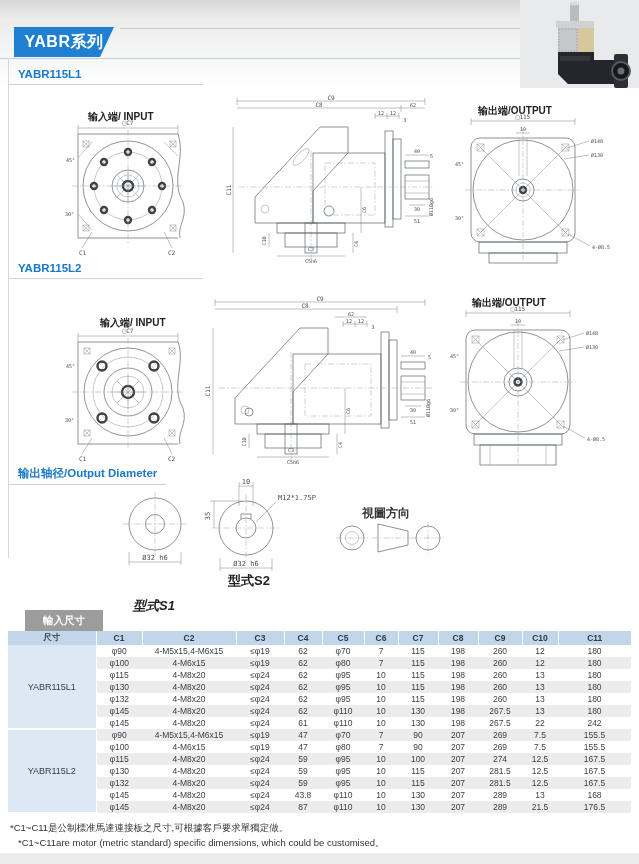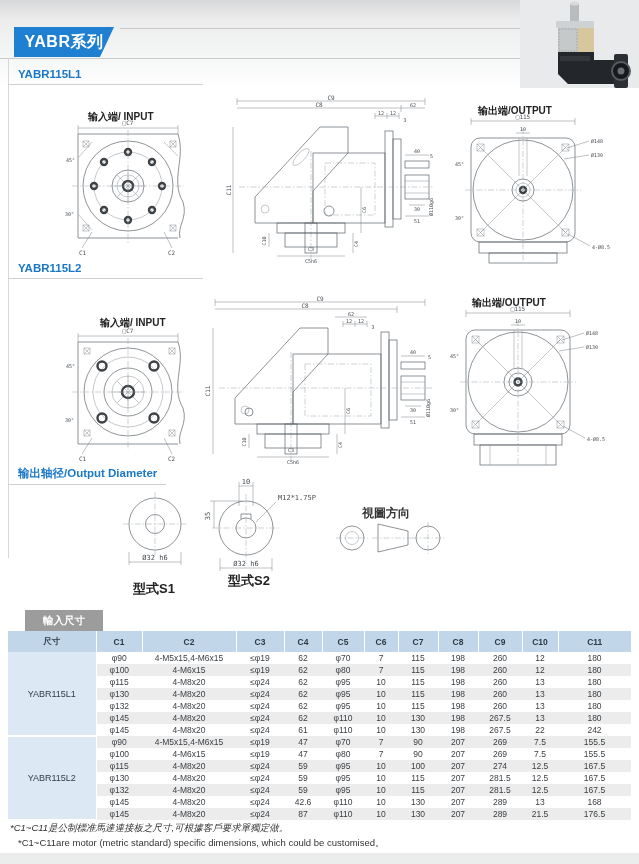--- a/index.html
+++ b/index.html
@@ -37,21 +37,21 @@
   .hole   { stroke:#3c4146; stroke-width:2.4; fill:none; }
   .shape-label { position:absolute; font-size:13px; font-weight:bold; color:#222; }
   .viewdir-label { position:absolute; font-size:12px; color:#333; font-weight:bold; }
   
   .tbl-tab { position:absolute; left:25px; top:610px; width:78px; height:21px;
     background:#9c9c9c; color:#fff; font-size:10.5px; font-weight:bold;
     display:flex; align-items:center; justify-content:center;text-align:center; }
   table.size { position:absolute; left:8px; top:631px; width:623px;
     border-collapse:collapse; table-layout:fixed; font-size:8.5px; }
   table.size th { background:#c2d6e9; color:#2c3a46; font-weight:bold;
-    height:21px; border-left:1px solid #fff; text-align:center; }
+    height:14px; border-left:1px solid #fff; text-align:center; }
   table.size th:first-child { border-left:none; }
   table.size td { height:12px; text-align:center; color:#3a3f44; padding:0 1px; overflow:hidden; white-space:nowrap; }
   table.size tr.alt td.val { background:#ececec; }
   table.size td.val { background:#ffffff; }
   table.size td.model { background:#dce8f3; font-size:9px; color:#33404c;
     border-right:1px solid #fff; border-bottom:2px solid #fff; }
   .note { position:absolute; left:10px; font-size:9.5px; color:#333; white-space:nowrap; }
   .bottom-band { position:absolute; left:0; top:853px; width:639px; height:11px; background:#ebecec; }
 </style>
 </head>
@@ -405,21 +405,21 @@
   <svg class="drawing" style="left:118px; top:490px;" width="74" height="80" viewBox="0 0 74 80">
     <circle class="stroke" cx="37" cy="34" r="26"></circle>
     <circle class="stroke" cx="37" cy="34" r="9.5"></circle>
     <line class="dash" x1="37" y1="2" x2="37" y2="66"></line>
       <line class="dash" x1="5" y1="34" x2="69" y2="34"></line>
     <line class="dim" x1="11" y1="72" x2="63" y2="72"></line>
       <line class="dim" x1="11" y1="62" x2="11" y2="75"></line>
       <line class="dim" x1="63" y1="62" x2="63" y2="75"></line>
     <text class="t7" x="37" y="70" text-anchor="middle">Ø32 h6</text>
   </svg>
-  <div class="shape-label" style="left:133px; top:580px;">型式S1</div>
+  <div class="shape-label" style="left:133px; top:597px;font-style:italic;">型式S1</div>
 
   <svg class="drawing" style="left:190px; top:476px;" width="135" height="100" viewBox="0 0 135 100">
     <line class="dim" x1="49" y1="10" x2="63" y2="10"></line>
       <line class="dim" x1="49" y1="6" x2="49" y2="30"></line>
       <line class="dim" x1="63" y1="6" x2="63" y2="30"></line>
     <text class="t7" x="56" y="8" text-anchor="middle">10</text>
     <circle class="stroke" cx="56" cy="52" r="27"></circle>
     <circle class="stroke" cx="56" cy="52" r="10"></circle>
     <path class="stroke" d="M51,43 v-5 h10 v5"></path>
     <line class="dash" x1="56" y1="18" x2="56" y2="88"></line>
@@ -636,21 +636,21 @@
           <td class="val">115</td>
           <td class="val">207</td>
           <td class="val">281.5</td>
           <td class="val">12.5</td>
           <td class="val">167.5</td>
         </tr>
         <tr>
           <td class="val">φ145</td>
           <td class="val">4-M8x20</td>
           <td class="val">≤φ24</td>
-          <td class="val">42.6</td>
+          <td class="val">43.8</td>
           <td class="val">φ110</td>
           <td class="val">10</td>
           <td class="val">130</td>
           <td class="val">207</td>
           <td class="val">289</td>
           <td class="val">13</td>
           <td class="val">168</td>
         </tr>
         <tr class="alt">
           <td class="val">φ145</td>
@@ -661,16 +661,16 @@
           <td class="val">10</td>
           <td class="val">130</td>
           <td class="val">207</td>
           <td class="val">289</td>
           <td class="val">21.5</td>
           <td class="val">176.5</td>
         </tr>
       </tbody>
   </table>
 
-  <div class="note" style="top:822px;font-style:italic;">*C1~C11是公制標准馬達連接板之尺寸,可根據客戶要求單獨定做。</div>
+  <div class="note" style="top:822px;">*C1~C11是公制標准馬達連接板之尺寸,可根據客戶要求單獨定做。</div>
   <div class="note" style="top:837px;margin-left:8px;">*C1~C11are motor (metric standard) specific dimensions, which could be customised。</div>
   <div class="bottom-band"></div>
 </div>
 
 </body></html>

